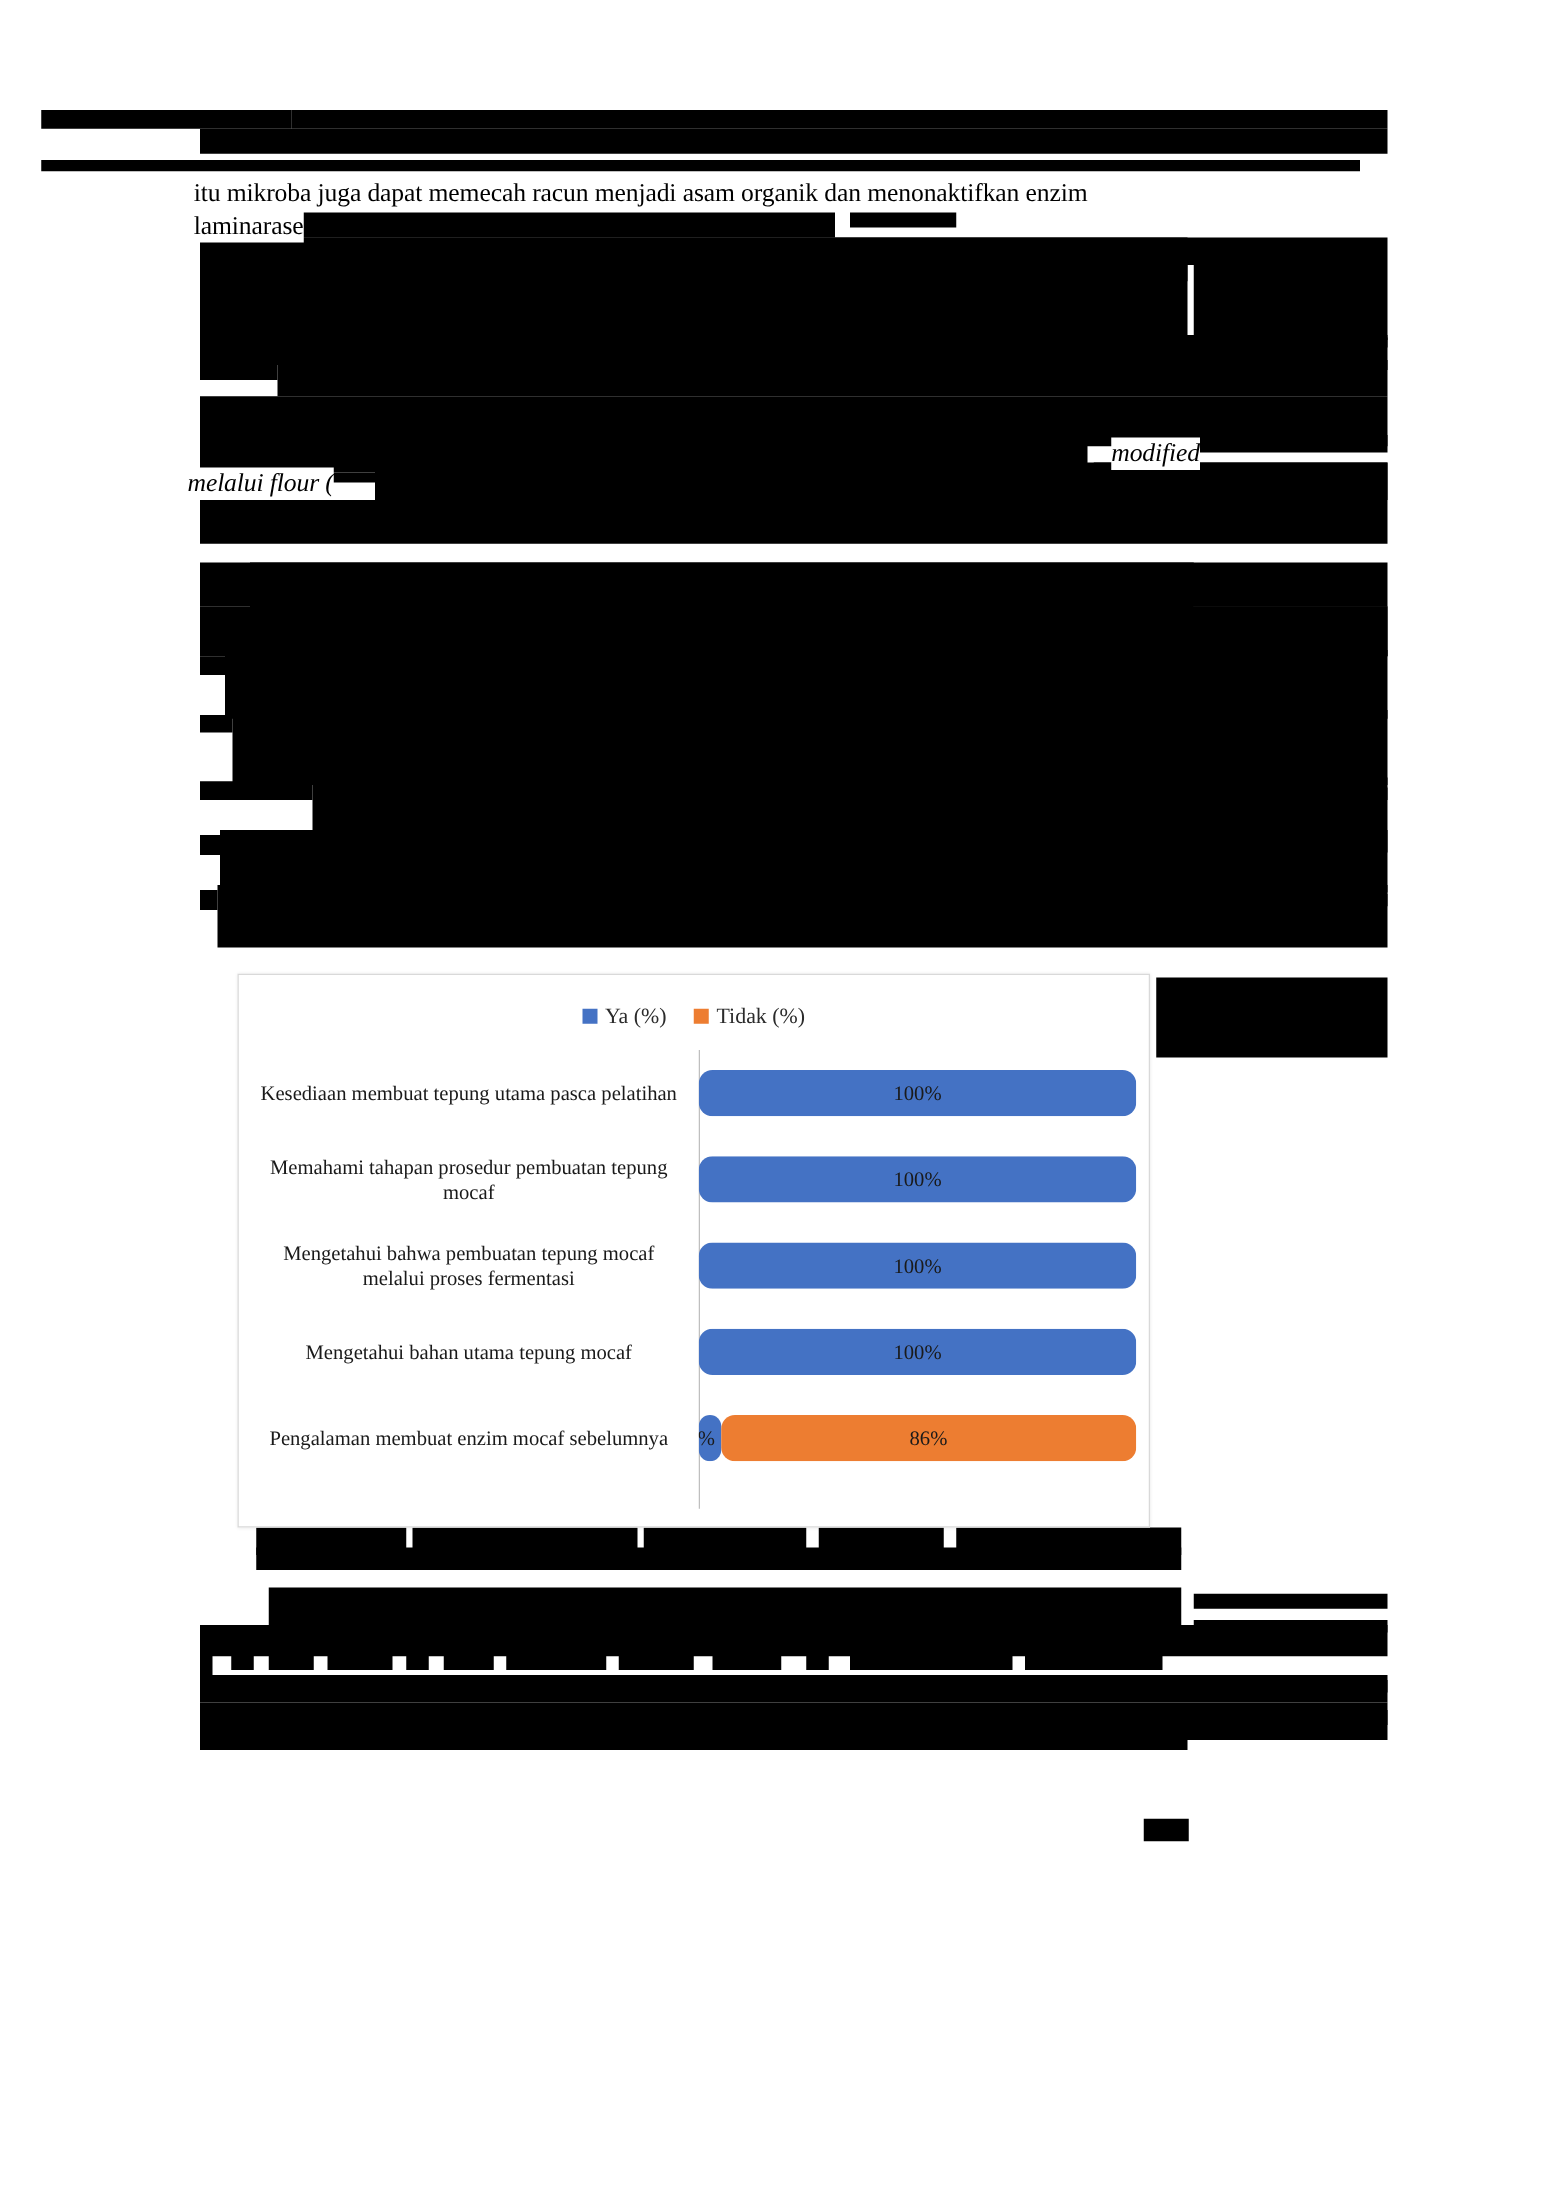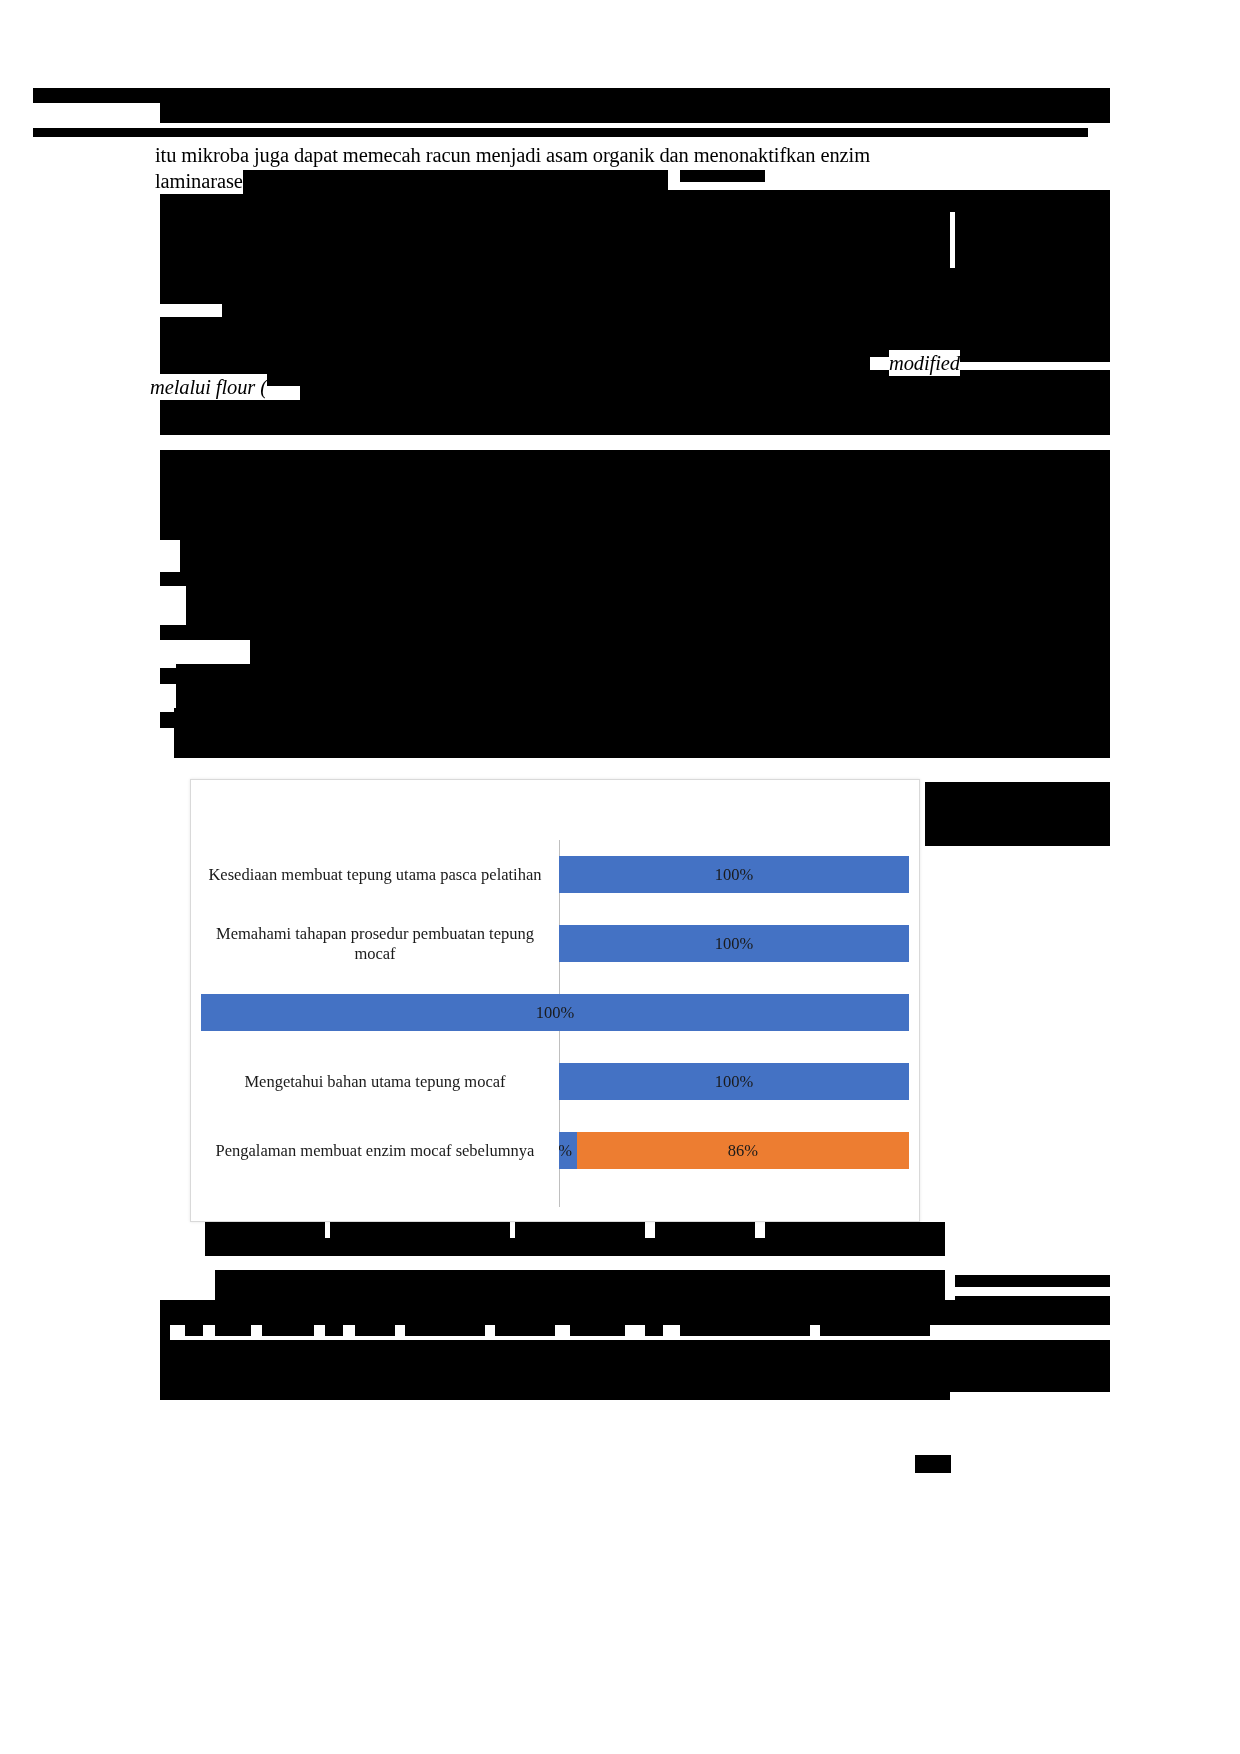--- a/index.html
+++ b/index.html
@@ -112,20 +112,21 @@
     width: 100%;
     overflow: hidden;
   }
   .seg {
     position: relative;
     display: flex;
     align-items: center;
     justify-content: center;
     height: 100%;
     box-sizing: border-box;
+    border-radius: 11px;
   }
   .seg-value {
     font-family: "Liberation Serif", "DejaVu Serif", serif;
     font-size: 16.5px;
     color: #1a1a1a;
     white-space: nowrap;
   }
   .seg.seg-small .seg-value {
     position: absolute;
     left: -9px;
@@ -221,20 +222,30 @@
   <div class="doctext" style="left:155px; top:142px;">itu mikroba juga dapat memecah racun menjadi asam organik dan menonaktifkan enzim</div>
 
   <div class="doctext" style="left:155px; top:168px;">laminarase</div>
 
   <div class="doctext italic" style="left:872px; top:350px;margin-left:17px;">modified</div>
 
   <div class="doctext italic" style="left:150px; top:374px;">melalui flour (</div>
 
   <div id="chart-panel">
 
+    <div id="chart-legend">
+      <div class="legend-entry">
+        <span class="legend-swatch" style="background: rgb(68, 114, 196);"></span>
+        <span class="legend-label">Ya (%)</span>
+      </div>
+      <div class="legend-entry">
+        <span class="legend-swatch" style="background: rgb(237, 125, 49);"></span>
+        <span class="legend-label">Tidak (%)</span>
+      </div>
+    </div>
 
     <div id="plot-area">
       <div id="axis-line"></div>
 
     <div class="bar-row">
           <div class="cat-label">Kesediaan membuat tepung utama pasca pelatihan</div>
           <div class="track">
             <div class="bar-stack">
               <div class="seg" style="flex: 0 0 100%; background: rgb(68, 114, 196);">
                 <span class="seg-value">100%</span>
@@ -246,20 +257,21 @@
           <div class="cat-label">Memahami tahapan prosedur pembuatan tepung mocaf</div>
           <div class="track">
             <div class="bar-stack">
               <div class="seg" style="flex: 0 0 100%; background: rgb(68, 114, 196);">
                 <span class="seg-value">100%</span>
               </div>
             </div>
           </div>
         </div>
         <div class="bar-row">
+          <div class="cat-label">Mengetahui bahwa pembuatan tepung mocaf melalui proses fermentasi</div>
           <div class="track">
             <div class="bar-stack">
               <div class="seg" style="flex: 0 0 100%; background: rgb(68, 114, 196);">
                 <span class="seg-value">100%</span>
               </div>
             </div>
           </div>
         </div>
         <div class="bar-row">
           <div class="cat-label">Mengetahui bahan utama tepung mocaf</div>

